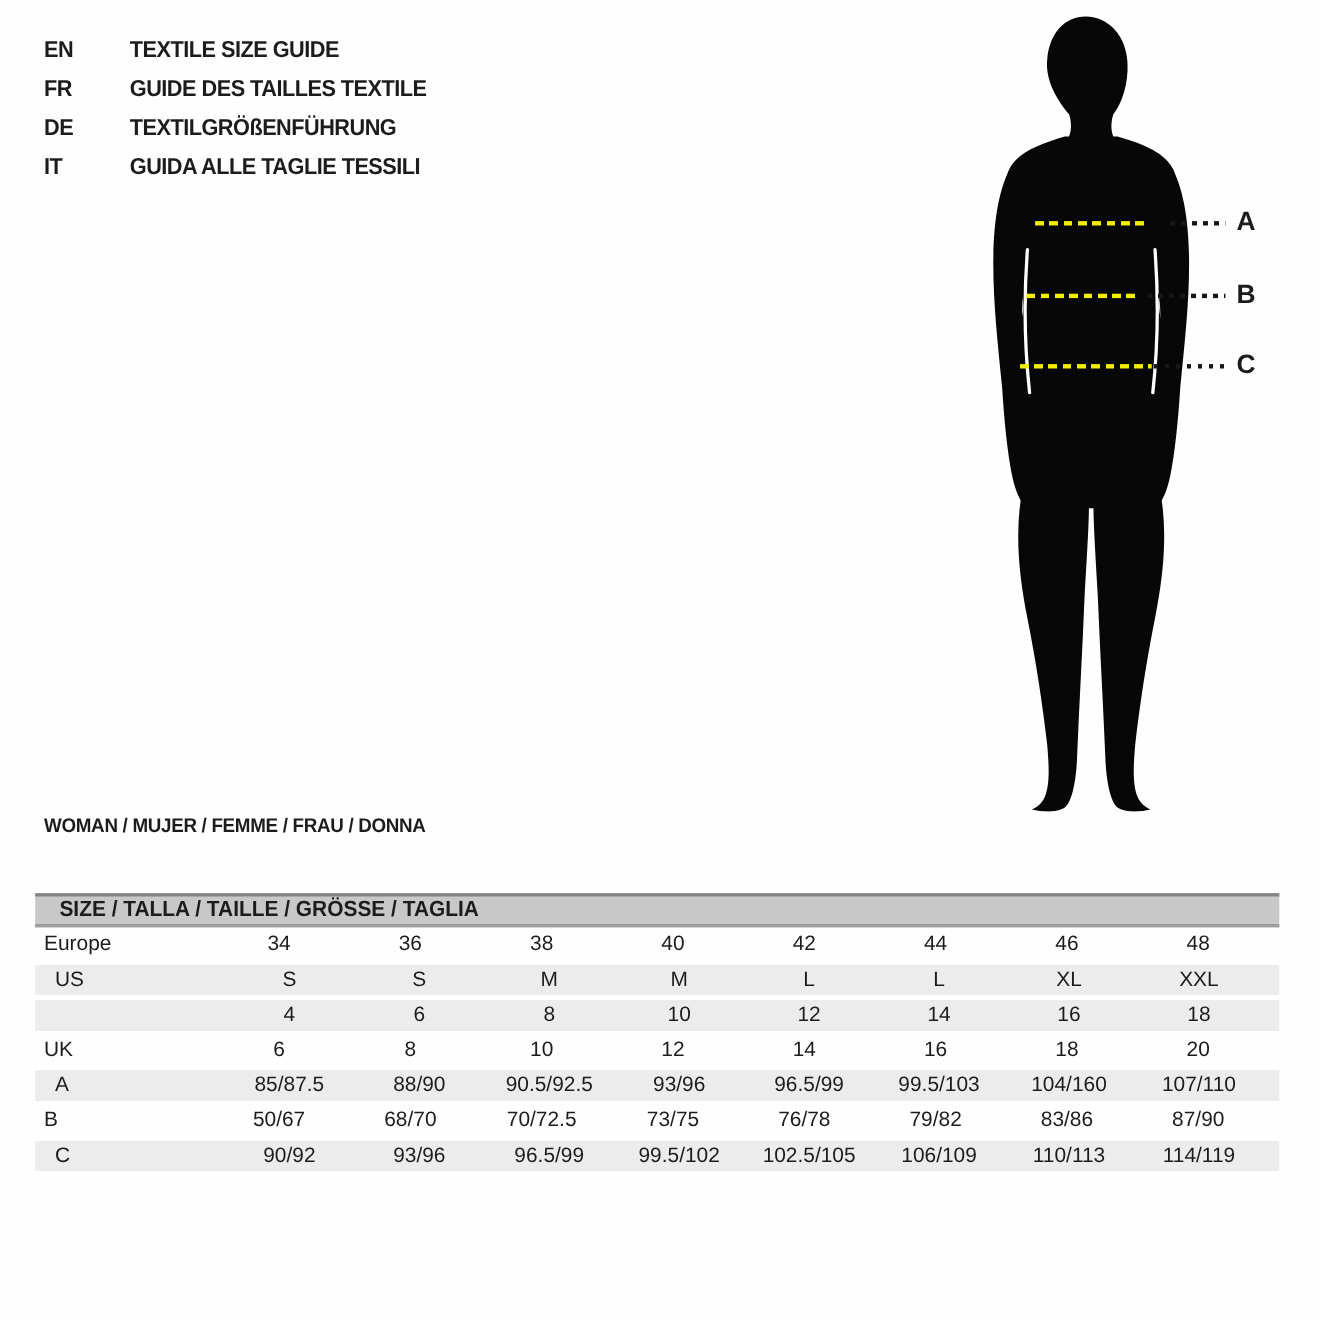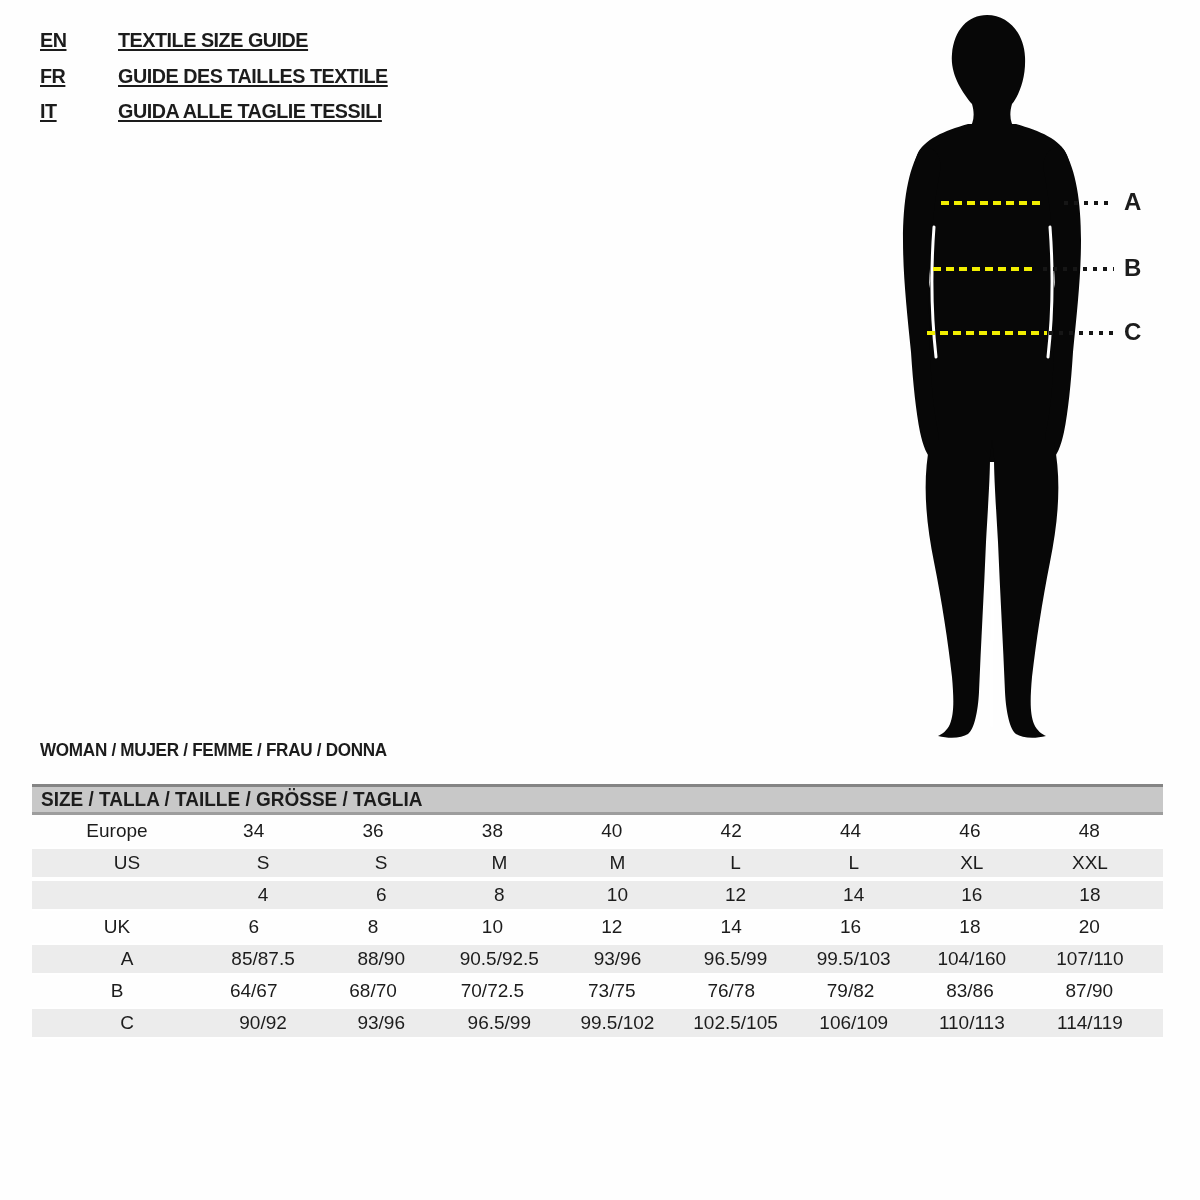--- a/index.html
+++ b/index.html
@@ -2,21 +2,21 @@
 <html style="--accent-yellow: #f1ee00; --leader-dot: #161616; --silhouette-black: #070707; --header-bg: #c8c8c8; --header-border-top: #848484; --header-border-bottom: #9d9d9d; --row-shade: #ececec; --text-dark: #1c1c1c;"><head>
 <meta charset="utf-8">
 <style>
   html,body{margin:0;padding:0;background:#fff;}
   body{width:1200px;height:1200px;position:relative;overflow:hidden;
        font-family:"Liberation Sans", sans-serif;color:var(--text-dark,#1c1c1c);}
   .canvas{position:absolute;inset:0;background:#fefefe;}
 
   
   .lang-list{position:absolute;left:40px;top:28px;}
-  .lang-row{display:flex;height:35.5px;align-items:flex-start;text-decoration:underline;}
+  .lang-row{display:flex;height:35.5px;align-items:center;}
   .lang-code{display:inline-block;width:78px;font-size:21px;font-weight:700;
              letter-spacing:-0.5px;transform:scaleX(0.94);transform-origin:left center;}
   .lang-text{display:inline-block;font-size:21px;font-weight:700;letter-spacing:-0.5px;
              transform:scaleX(0.94);transform-origin:left center;white-space:nowrap;}
 
   
   .figure-wrap{position:absolute;left:900px;top:12px;width:184px;height:726px;}
   .figure-wrap svg{display:block;width:184px;height:726px;}
 
   
@@ -39,25 +39,25 @@
 
   
   .group-title{position:absolute;left:40px;top:740px;font-size:18px;font-weight:700;
                letter-spacing:-0.3px;transform:scaleX(0.95);transform-origin:left center;white-space:nowrap;}
 
   
   .size-table{position:absolute;left:32px;top:784px;width:1131px;}
   .thead{height:25px;background:var(--header-bg,#c8c8c8);
          border-top:3px solid var(--header-border-top,#848484);
          border-bottom:3px solid var(--header-border-bottom,#9d9d9d);
-         font-size:20px;font-weight:700;line-height:25px;padding-left:9px;}
+         font-size:20px;font-weight:700;line-height:25px;padding-left:22px;margin-top:28px;}
   .thead-inner{display:inline-block;transform:scaleX(0.95);transform-origin:left center;white-space:nowrap;}
   .trow{display:flex;height:32px;font-size:19px;line-height:32px;}
   .trow.shade{background:linear-gradient(#fff 0 2px,var(--row-shade,#ececec) 2px 30px,#fff 30px 32px);padding-left:10px;}
-  .tlabel{width:162px;padding-left:8px;box-sizing:border-box;white-space:nowrap;text-align:center;}
+  .tlabel{width:162px;padding-left:8px;box-sizing:border-box;white-space:nowrap;}
   .tcells{flex:1;display:flex;padding-right:14px;justify-content:center;}
   .tcell{flex:1;text-align:center;white-space:nowrap;}
 
   
   .legend{position:absolute;left:40px;top:1085px;}
   .legend-line{height:35px;line-height:35px;font-size:20.5px;font-weight:700;letter-spacing:-0.4px;
                transform:scaleX(0.94);transform-origin:left center;white-space:nowrap;}
 </style>
 </head>
 <body>
@@ -66,20 +66,24 @@
 
   <div class="lang-list">
 
   <div class="lang-row">
       <span class="lang-code">EN</span>
       <span class="lang-text">TEXTILE SIZE GUIDE</span>
     </div>
       <div class="lang-row">
       <span class="lang-code">FR</span>
       <span class="lang-text">GUIDE DES TAILLES TEXTILE</span>
+    </div>
+      <div class="lang-row">
+      <span class="lang-code">DE</span>
+      <span class="lang-text">TEXTILGRÖßENFÜHRUNG</span>
     </div>
       <div class="lang-row">
       <span class="lang-code">IT</span>
       <span class="lang-text">GUIDA ALLE TAGLIE TESSILI</span>
     </div>
     </div>
 
   <div class="figure-wrap">
     <svg viewBox="0 0 184 726" xmlns="http://www.w3.org/2000/svg">
       <g fill="var(--silhouette-black,#070707)">
@@ -225,21 +229,21 @@
             <div class="tcell">96.5/99</div>
             <div class="tcell">99.5/103</div>
             <div class="tcell">104/160</div>
             <div class="tcell">107/110</div>
           </div>
       </div>
         <div class="trow">
         <div class="tlabel">B</div>
         <div class="tcells">
 
-        <div class="tcell">64/67</div>
+        <div class="tcell">50/67</div>
             <div class="tcell">68/70</div>
             <div class="tcell">70/72.5</div>
             <div class="tcell">73/75</div>
             <div class="tcell">76/78</div>
             <div class="tcell">79/82</div>
             <div class="tcell">83/86</div>
             <div class="tcell">87/90</div>
           </div>
       </div>
         <div class="trow shade">

